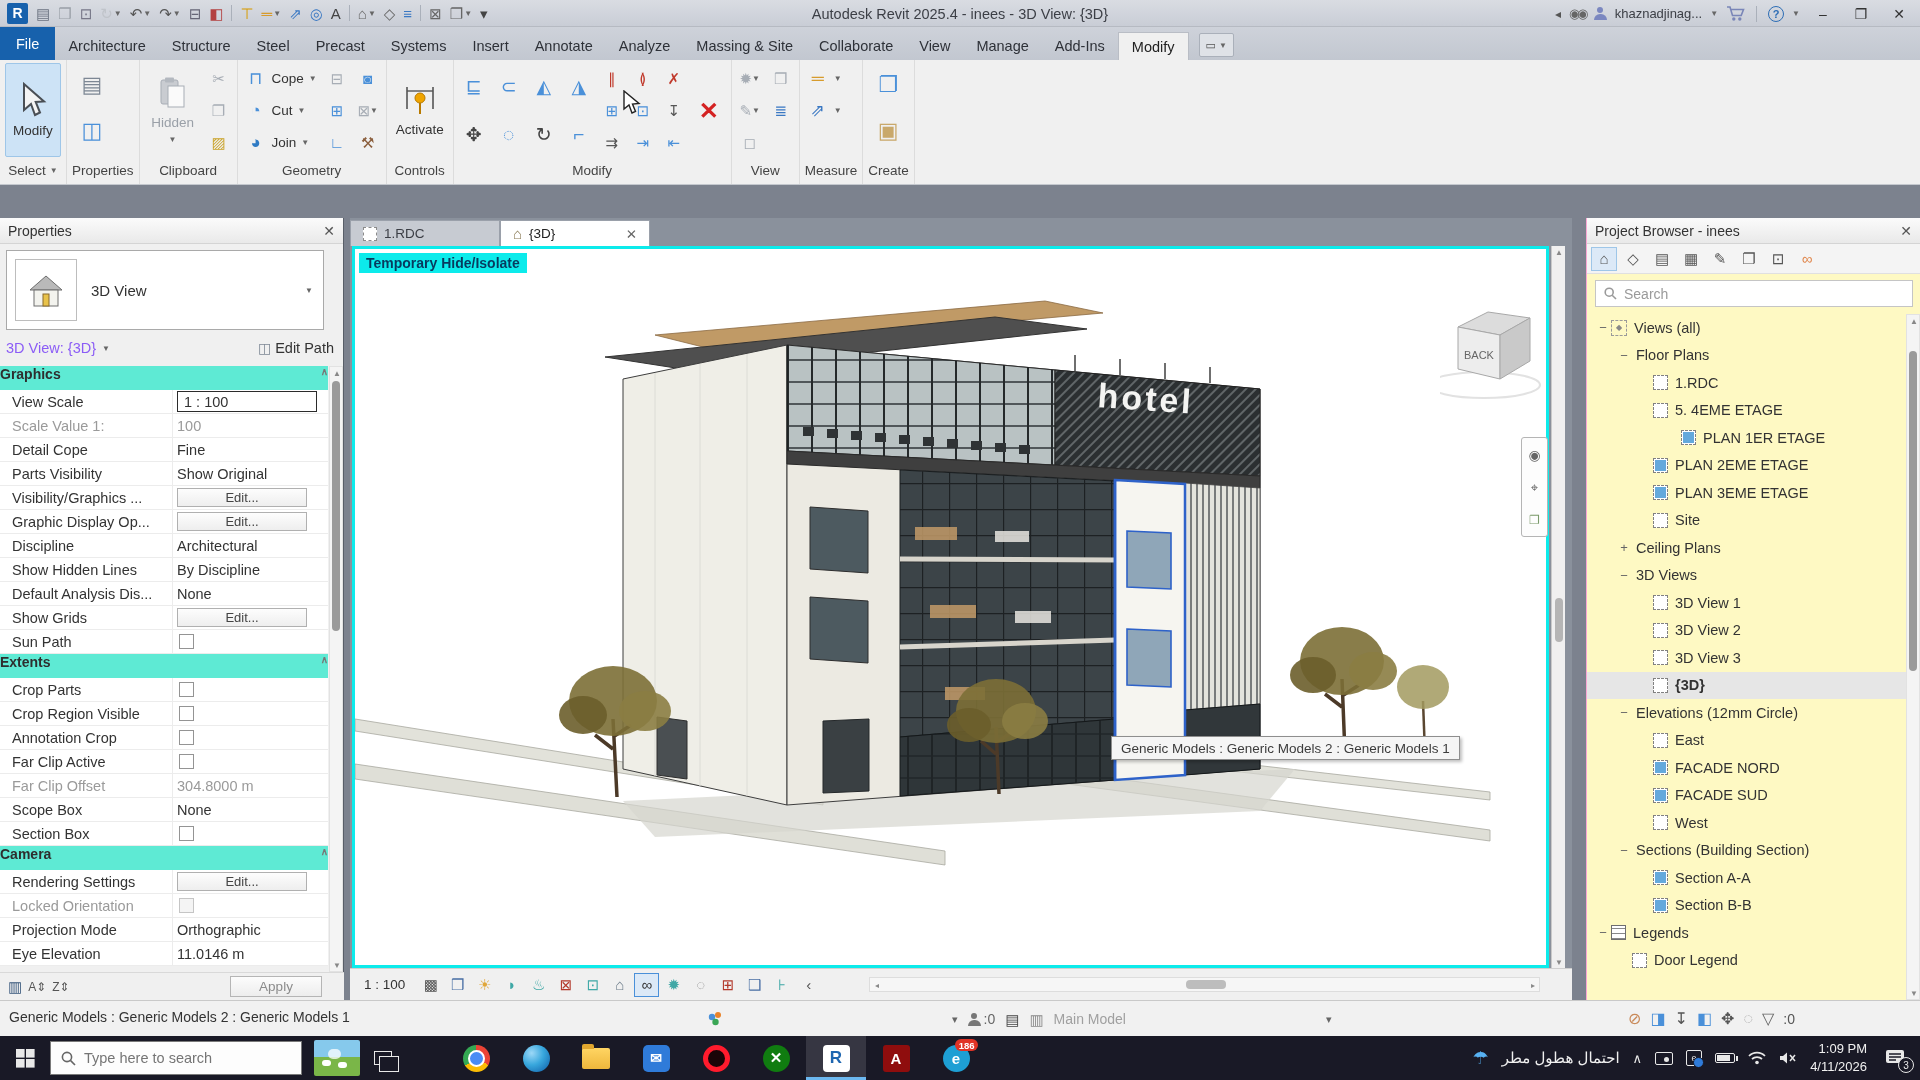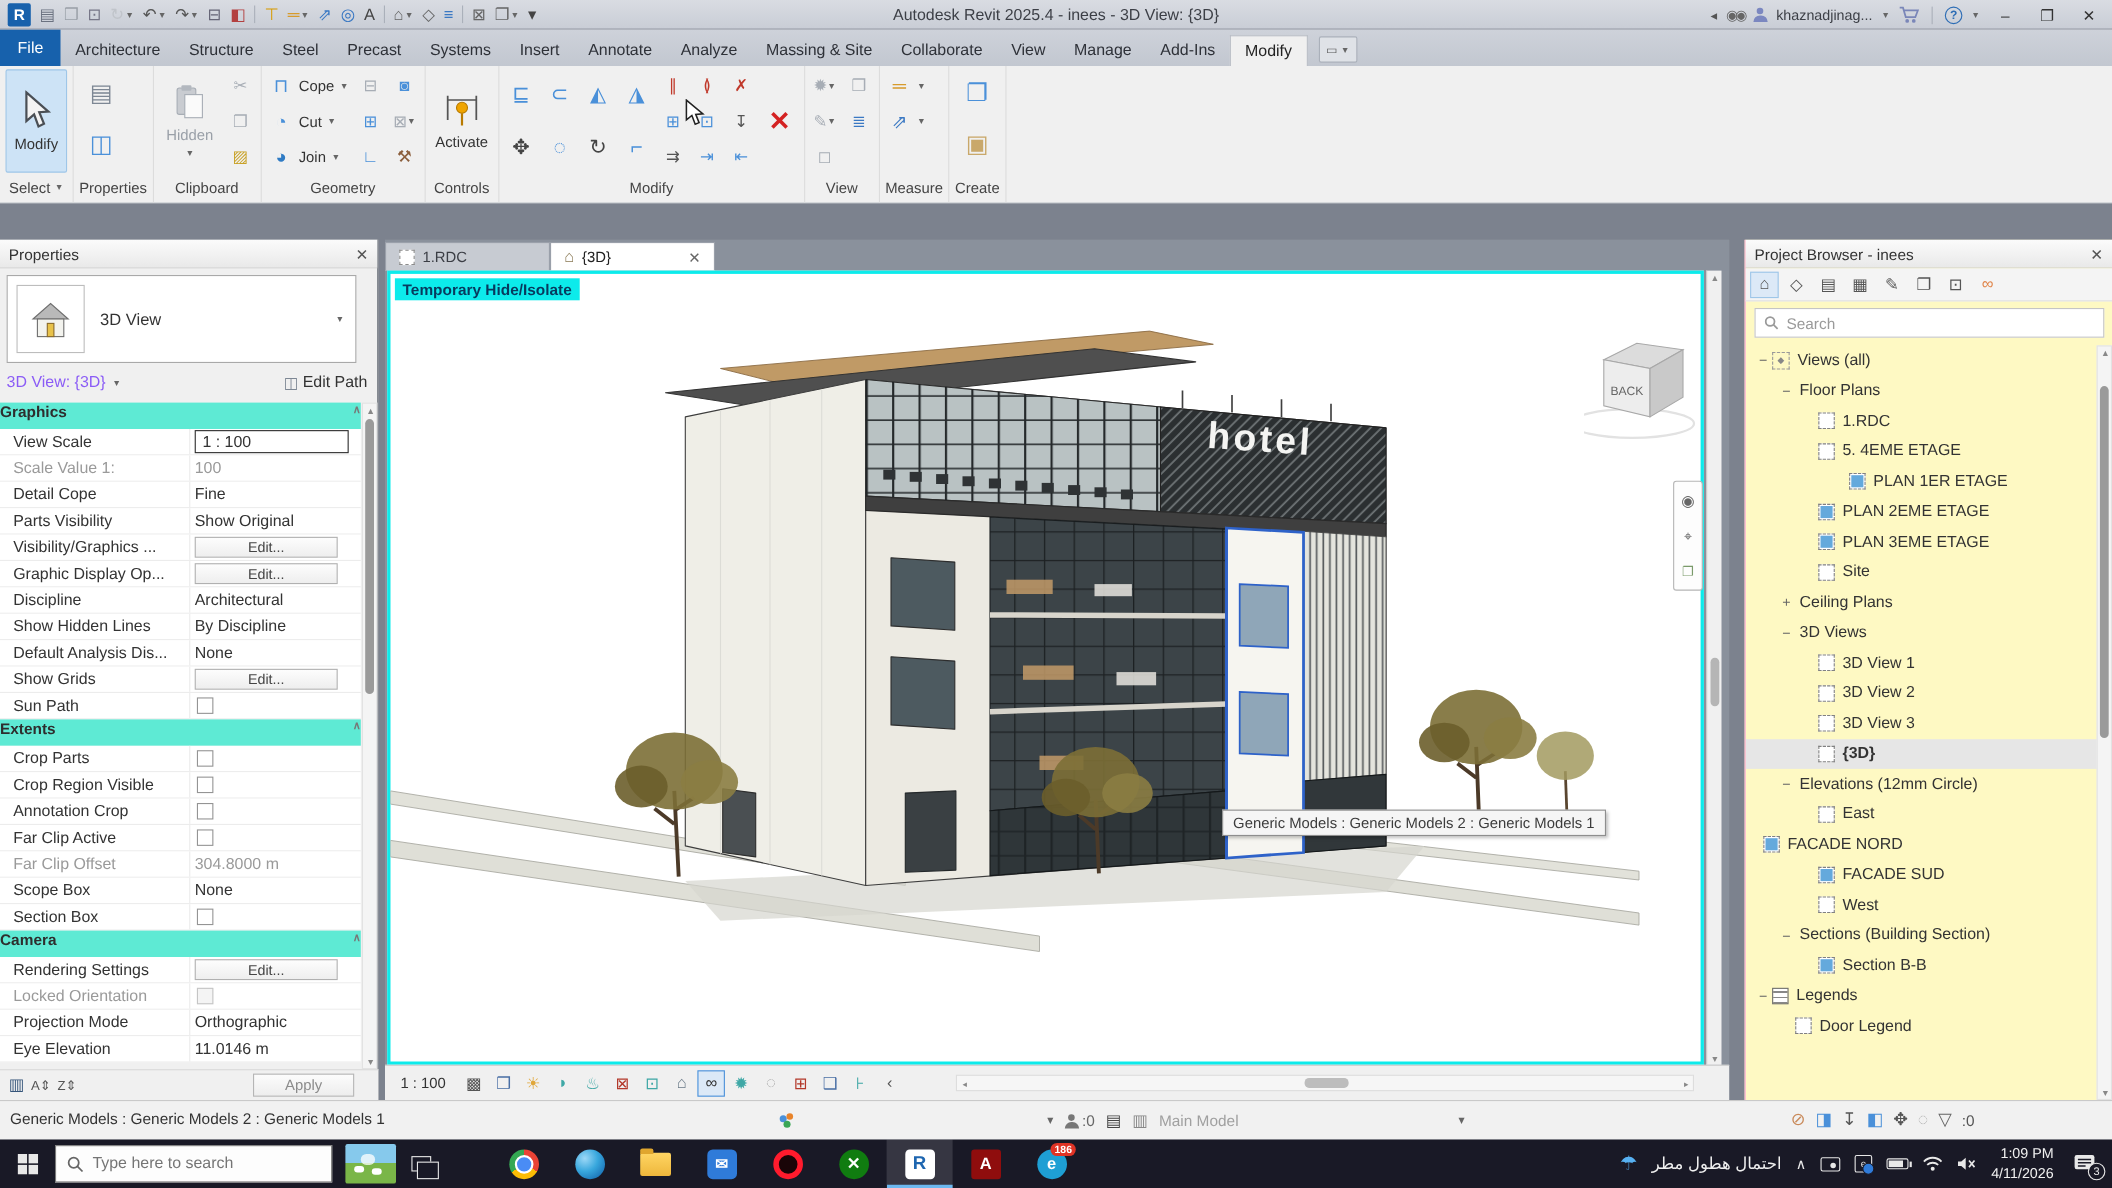--- a/index.html
+++ b/index.html
@@ -1044,21 +1044,21 @@
         <span style="width: 4px;"></span>
         <span>Elevations (12mm Circle)</span>
       </div>
       <div class="trow" style="padding-left: 50px;">
         <span class="texp"></span>
         <span class="ti ti-plan">
           <i></i>
         </span>
         <span>East</span>
       </div>
-      <div class="trow" style=" text-align: right;">
+      <div class="trow" style="padding-left: 50px; text-align: right;">
         <span class="texp"></span>
         <span class="ti ti-plan blue">
           <i></i>
         </span>
         <span>FACADE NORD</span>
       </div>
       <div class="trow" style="padding-left: 50px;">
         <span class="texp"></span>
         <span class="ti ti-plan blue">
           <i></i>
@@ -1069,20 +1069,27 @@
         <span class="texp"></span>
         <span class="ti ti-plan">
           <i></i>
         </span>
         <span>West</span>
       </div>
       <div class="trow" style="padding-left: 29px;">
         <span class="texp">−</span>
         <span style="width: 4px;"></span>
         <span>Sections (Building Section)</span>
+      </div>
+      <div class="trow" style="padding-left: 50px;">
+        <span class="texp"></span>
+        <span class="ti ti-plan blue">
+          <i></i>
+        </span>
+        <span>Section A-A</span>
       </div>
       <div class="trow" style="padding-left: 50px;">
         <span class="texp"></span>
         <span class="ti ti-plan blue">
           <i></i>
         </span>
         <span>Section B-B</span>
       </div>
       <div class="trow" style="padding-left: 8px;">
         <span class="texp">−</span>

